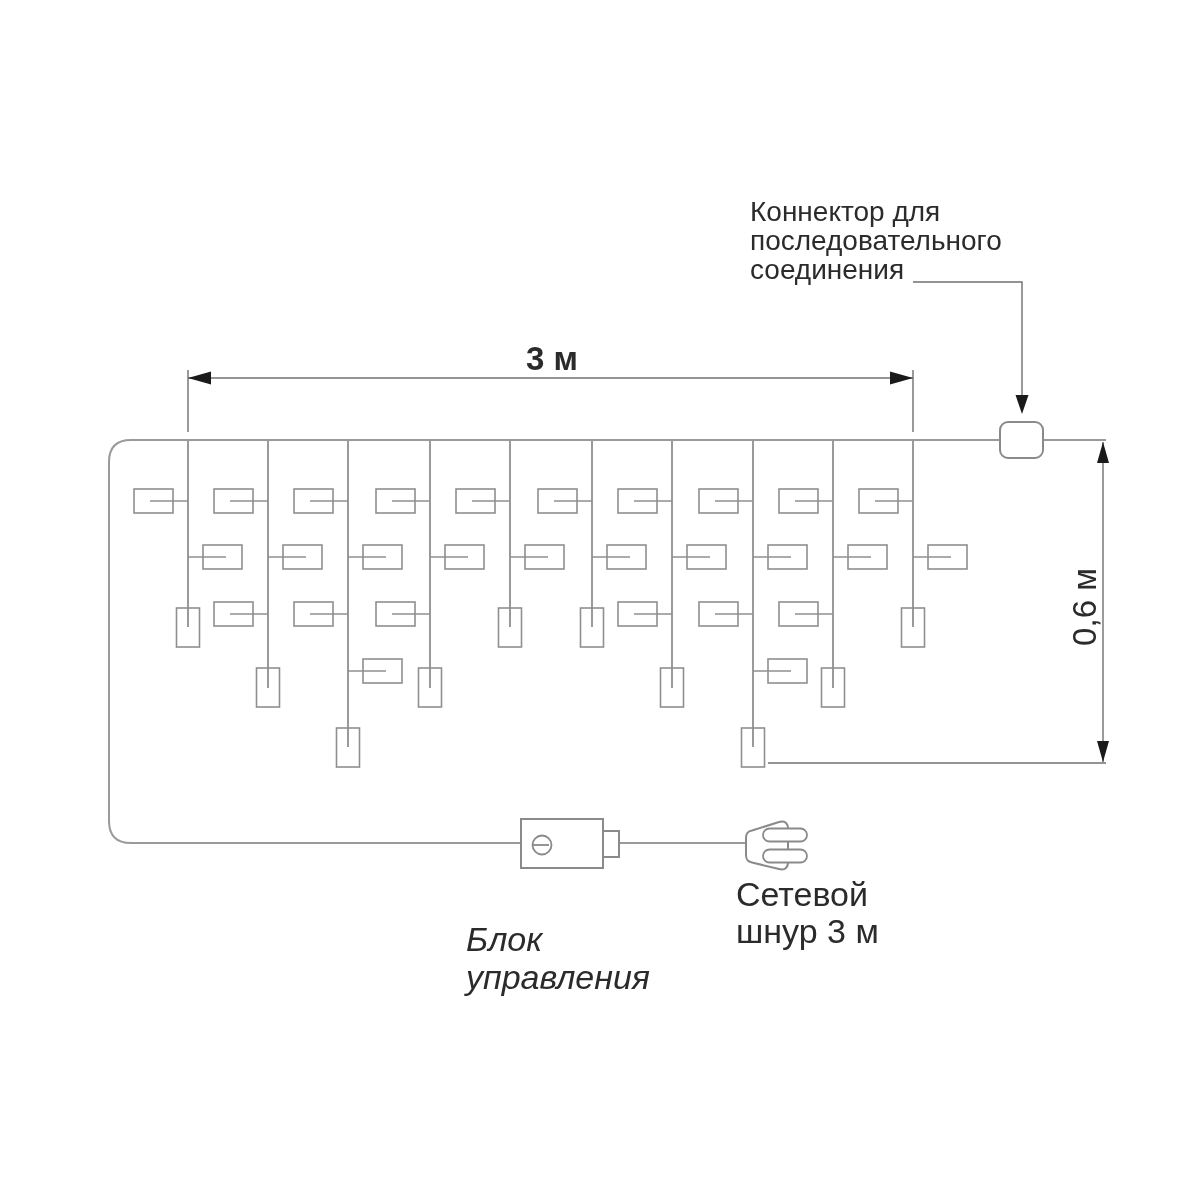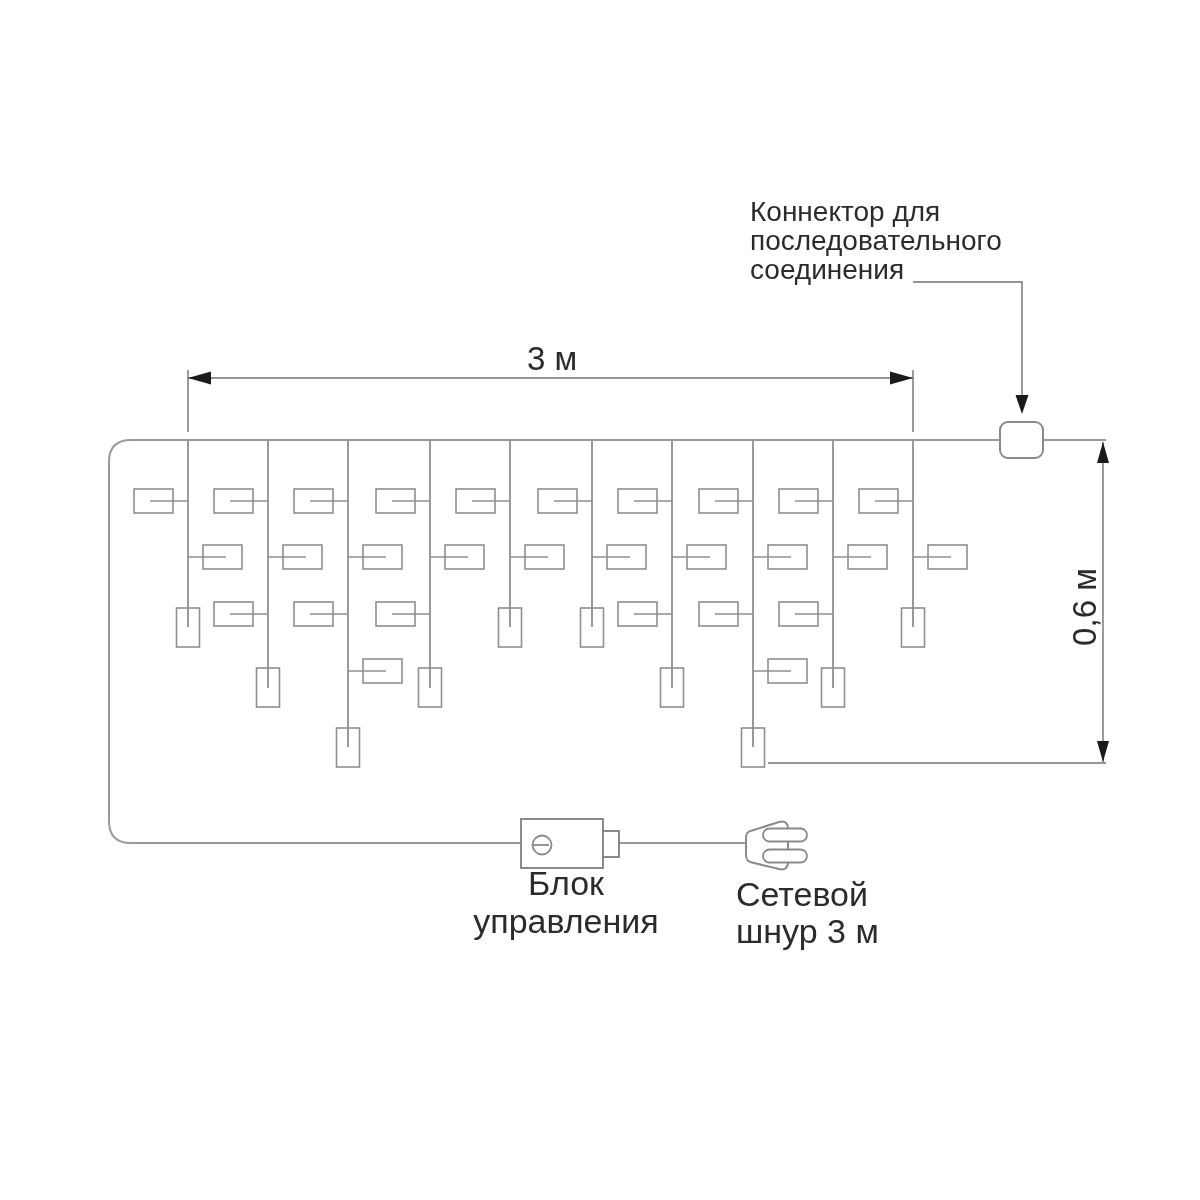--- a/index.html
+++ b/index.html
@@ -10,27 +10,27 @@
     font-family:"Liberation Sans", sans-serif;
     overflow:hidden;
   }
   .canvas svg{position:absolute;left:0;top:0;}
   .lbl{
     position:absolute;
     color:#2b2b2b;
     white-space:pre-line;
   }
   .lbl-connector{left:750px;top:197px;font-size:28px;line-height:29px;}
-  .lbl-dim3m{left:502px;top:340px;width:100px;text-align:center;font-size:33px;}
+  .lbl-dim3m{left:502px;top:340px;width:100px;text-align:center;font-size:33px;font-weight:bold;}
   .lbl-dim06m{
     left:1025px;top:589px;width:120px;height:36px;
     text-align:center;font-size:33px;line-height:36px;
     transform:rotate(-90deg);transform-origin:50% 50%;
   }
-  .lbl-control{left:466px;top:864px;width:200px;text-align:center;font-size:34px;line-height:38px;}
+  .lbl-control{left:466px;top:920px;width:200px;text-align:left;font-size:34px;line-height:38px;font-style:italic;}
   .lbl-cord{left:736px;top:876px;font-size:34px;line-height:37px;}
 </style>
 </head>
 <body>
 
 <div class="canvas">
   <svg id="diagram-svg" width="1200" height="1200" viewBox="0 0 1200 1200">
       <g>
         <path fill="none" stroke="#9a9a9a" stroke-width="2" d="M 521,843 L 131,843 Q 109,843 109,821 L 109,462 Q 109,440 131,440 L 1000,440"></path>
         <line fill="none" stroke="#9a9a9a" stroke-width="2" x1="1043" y1="440" x2="1106" y2="440"></line>

